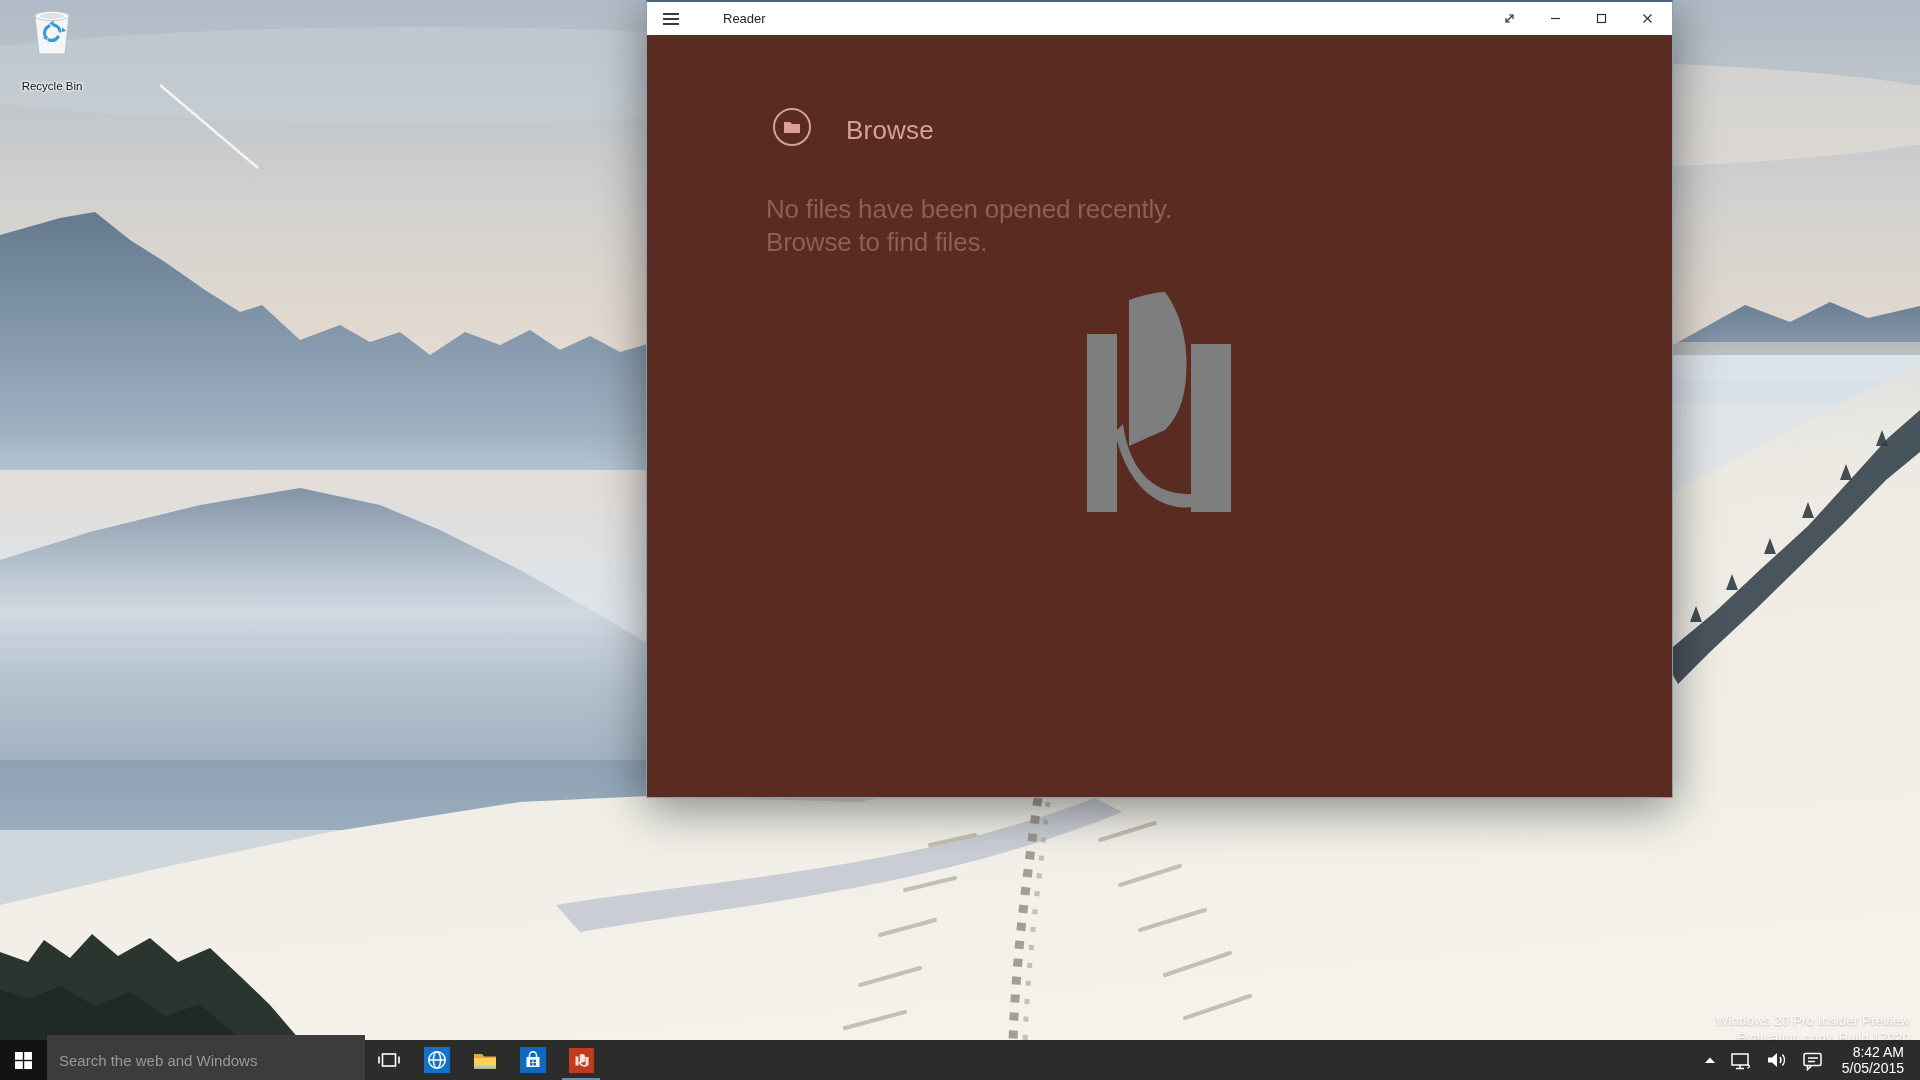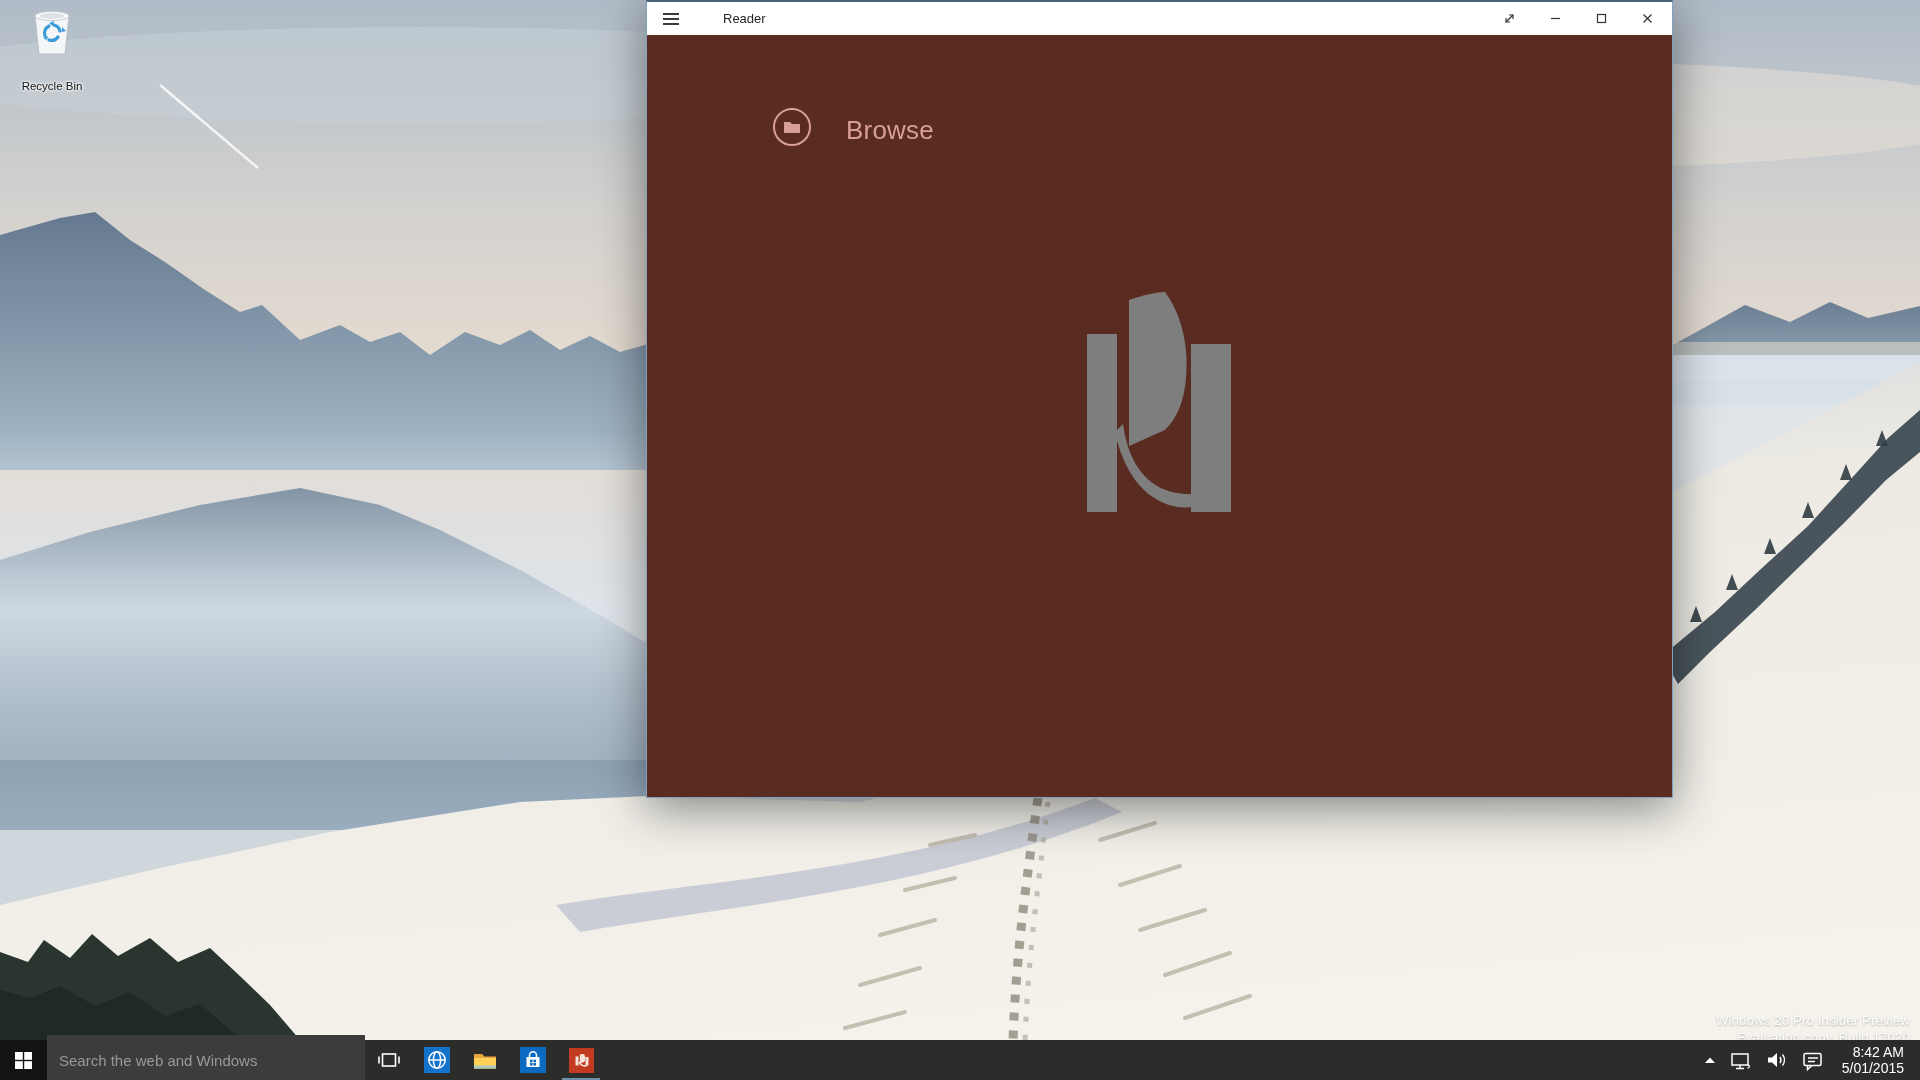--- a/index.html
+++ b/index.html
@@ -219,20 +219,24 @@
     <div class="window-body">
       <button class="browse-btn">
         <span class="browse-circle">
           <svg width="18" height="14" viewBox="0 0 18 14">
             <path d="M1,2 L7,2 L9,4 L17,4 L17,13 L1,13 Z" fill="#D8A095"></path>
           </svg>
         </span>
         <span class="browse-label">Browse</span>
       </button>
 
+      <div class="empty-state">
+        <div>No files have been opened recently.</div>
+        <div>Browse to find files.</div>
+      </div>
 
       <svg class="reader-logo" width="150" height="228" viewBox="0 0 150 228">
         <g fill="#7E7E7E">
           <rect x="2" y="42" width="30" height="178"></rect>
           <path d="M44,8 C58,3 72,0 80,0 C96,22 104,52 101,86 C99,110 92,126 80,138 L44,154 Z"></path>
           <rect x="106" y="52" width="40" height="168"></rect>
           <path d="M38,132 C44,176 66,200 100,202 C114,203 126,198 134,190 L134,204 C122,214 104,218 88,214 C58,207 38,178 30,140 Z"></path>
         </g>
       </svg>
     </div>
@@ -330,19 +334,19 @@
       </button>
       <button class="tray-btn">
         <svg width="24" height="24" viewBox="0 0 24 24">
           <rect x="4" y="5.5" width="17" height="12" rx="1.5" fill="none" stroke="#fff" stroke-width="1.5"></rect>
           <path d="M7.5,17.5 v4 l4.5,-4" fill="none" stroke="#fff" stroke-width="1.5"></path>
           <path d="M8,10 h10 M8,13.5 h7" stroke="#fff" stroke-width="1.4"></path>
         </svg>
       </button>
       <div class="clock">
         <div>8:42 AM</div>
-        <div>5/01/2015</div>
+        <div>5/05/2015</div>
       </div>
     </div>
   </div>
 
 
 </div>
 
 </body></html>

